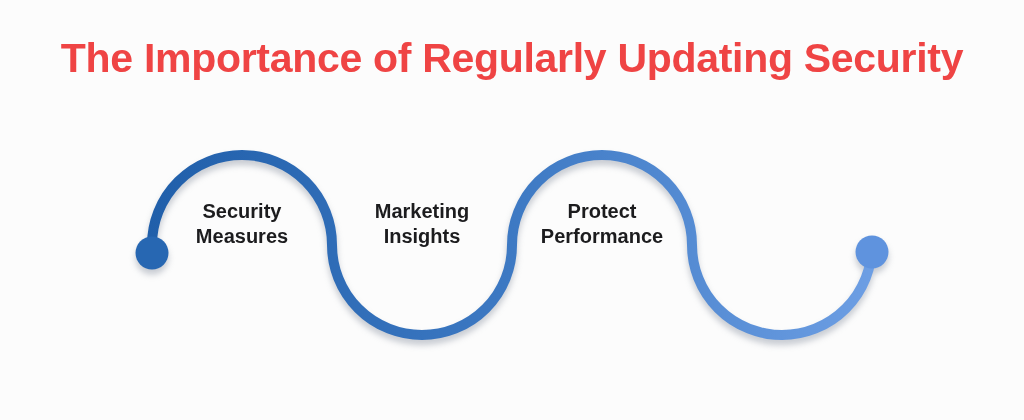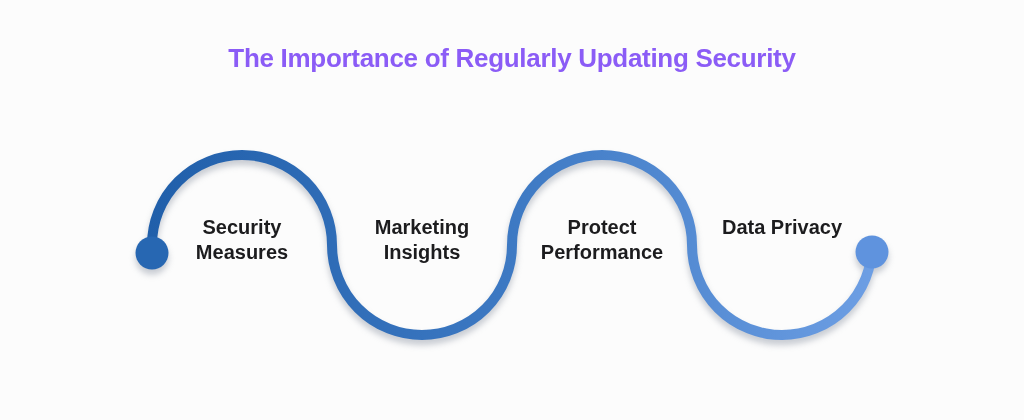--- a/index.html
+++ b/index.html
@@ -14,43 +14,43 @@
     background: #fcfcfc;
     overflow: hidden;
     font-family: "Liberation Sans", "DejaVu Sans", sans-serif;
   }
   .title {
     position: absolute;
     top: 38px;
     left: 0;
     width: 100%;
     text-align: center;
-    font-size: 26px;
+    font-size: 41px;
     line-height: 41px;
     font-weight: 700;
     letter-spacing: -0.3px;
-    color: #8b5cf6;
+    color: #ef4444;
   }
   .title span { display: block; }
   .wave-svg {
     position: absolute;
     top: 0;
     left: 0;
   }
   .wave-shadow {
     filter: drop-shadow(0px 5px 3px rgba(110, 120, 140, 0.38));
   }
   .wave-path {
     fill: none;
     stroke-width: 10;
     stroke-linecap: round;
   }
   .step-label {
     position: absolute;
-    top: 215px;
+    top: 199px;
     width: 180px;
     text-align: center;
     font-size: 20px;
     line-height: 25px;
     font-weight: 700;
     color: #1c1c1e;
   }
   .step-label span { display: block; }
   .step-1 { left: 152px; }
   .step-2 { left: 332px; }
@@ -96,16 +96,15 @@
     <span>Protect</span>
     <span>Performance</span>
   </div>
 
   <div class="step-label step-2">
     <span>Marketing</span>
     <span>Insights</span>
   </div>
 
   <div class="step-label step-4">
-    <span>Data Privacy</span>
   </div>
 
 </div>
 
 </body></html>

